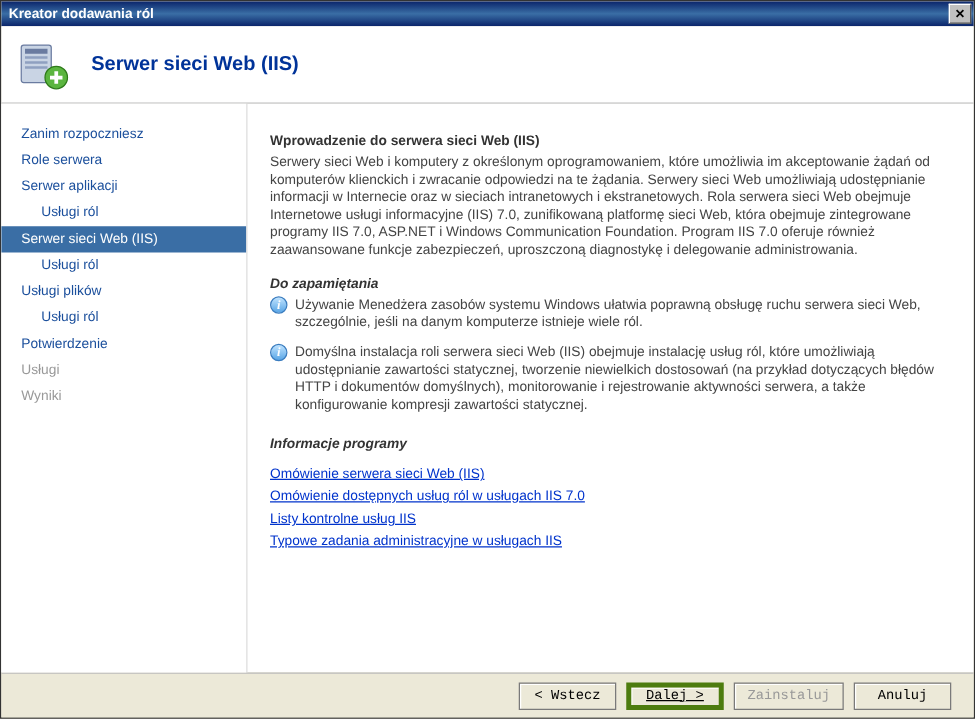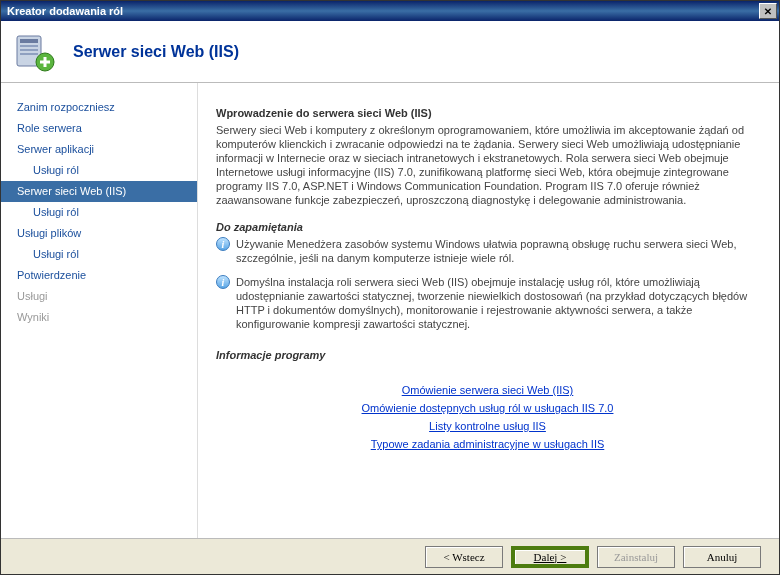--- a/index.html
+++ b/index.html
@@ -107,21 +107,21 @@
       border: 1px solid #3a7cbf;
       display: flex;
       align-items: center;
       justify-content: center;
       color: #fff;
       font-family: Georgia, serif;
       font-style: italic;
       font-size: 10px;
       font-weight: bold;
     }
-    .link-list { margin-top: 20px; text-align: center; }
+    .link-list { margin-top: 9px; }
     .link-item {
       color: #0033cc;
       text-decoration: underline;
       cursor: pointer;
       line-height: 18px;
       display: block;
     }
     .footer {
       height: 36px;
       border-top: 1px solid #bbb;
@@ -131,21 +131,21 @@
       gap: 8px;
       padding-right: 18px;
       background: #ece9d8;
     }
     .btn {
       min-width: 78px;
       height: 22px;
       padding: 0 10px;
       background: #ece9d8;
       border: 1px solid #7a7a7a;
-      font-family: Liberation Serif, serif;
+      font-family: Liberation Mono, monospace;
       font-size: 11px;
       cursor: pointer;
       box-shadow: inset 1px 1px 0 #fff;
     }
     .btn.default {
       border: 4px solid #4d7c0f;
       text-decoration: underline;
     }
     .btn:disabled {
       color: #999;

